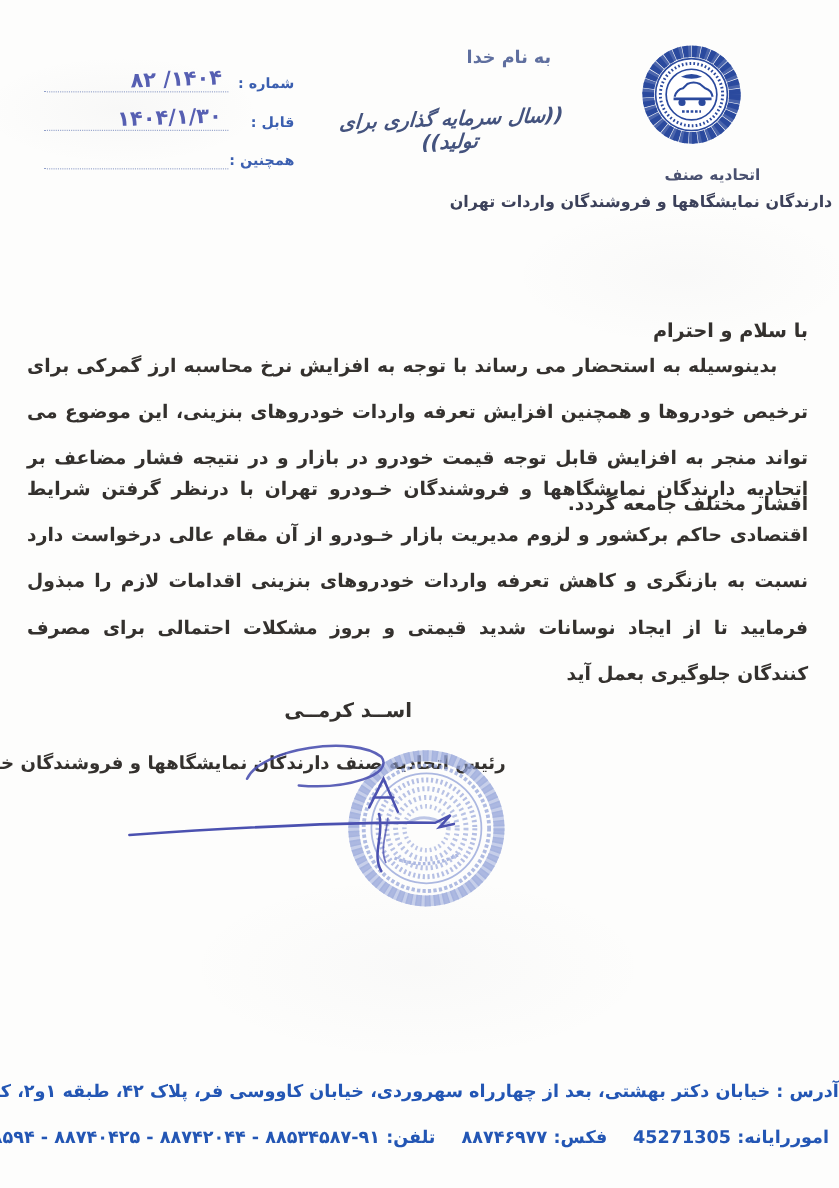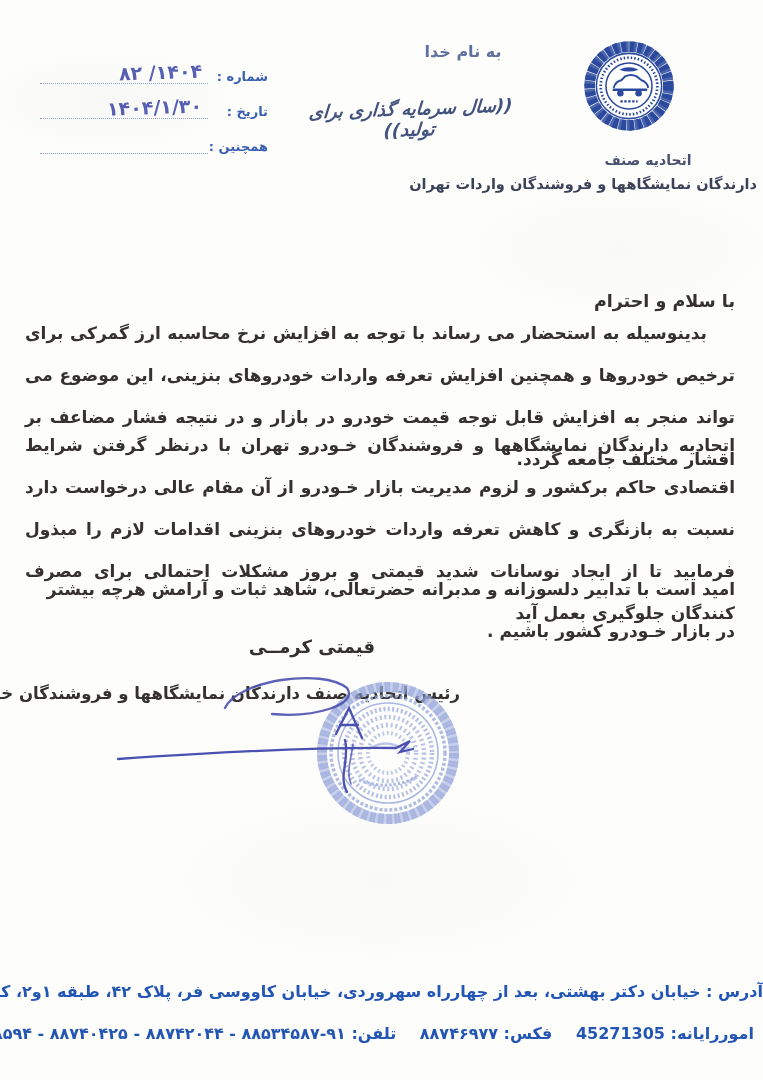--- a/index.html
+++ b/index.html
@@ -71,21 +71,21 @@
   <div class="abs slogan">((سال سرمایه گذاری برای تولید))</div>
 
   <div class="abs meta">
     <div class="meta-row">
       <span class="meta-label">شماره :</span>
       <span class="meta-line">
         <span class="meta-value">۱۴۰۴/ ۸۲</span>
       </span>
     </div>
     <div class="meta-row">
-      <span class="meta-label">تاریخ :</span>
+      <span class="meta-label">قابل :</span>
       <span class="meta-line">
         <span class="meta-value">۱۴۰۴/۱/۳۰</span>
       </span>
     </div>
     <div class="meta-row">
       <span class="meta-label">همچنین :</span>
       <span class="meta-line">
         <span class="meta-value"></span>
       </span>
     </div>
@@ -110,23 +110,22 @@
       <path d="M41 66 h18" stroke="#2b4a9e" stroke-width="2.2" stroke-dasharray="2.5 1.6" fill="none"></path>
     </svg>
   </div>
   <div class="abs org1">اتحادیه صنف</div>
   <div class="abs org2">دارندگان نمایشگاهها و فروشندگان واردات تهران</div>
 
   <div class="abs salutation">با سلام و احترام</div>
 
   <div class="abs para p1">بدینوسیله به استحضار می رساند با توجه به افزایش نرخ محاسبه ارز گمرکی برای ترخیص خودروها و همچنین افزایش تعرفه واردات خودروهای بنزینی، این موضوع می تواند منجر به افزایش قابل توجه قیمت خودرو در بازار و در نتیجه فشار مضاعف بر اقشار مختلف جامعه گردد.</div>
   <div class="abs para p2">اتحادیه دارندگان نمایشگاهها و فروشندگان خـودرو تهران با درنظر گرفتن شرایط اقتصادی حاکم برکشور و لزوم مدیریت بازار خـودرو از آن مقام عالی درخواست دارد نسبت به بازنگری و کاهش تعرفه واردات خودروهای بنزینی اقدامات لازم را مبذول فرمایید تا از ایجاد نوسانات شدید قیمتی و بروز مشکلات احتمالی برای مصرف کنندگان جلوگیری بعمل آید</div>
-  <div class="abs para p3">امید است با تدابیر دلسوزانه و مدبرانه حضرتعالی، شاهد ثبات و آرامش هرچه بیشتر در بازار خـودرو کشور باشیم .</div>
 
-  <div class="abs sig-name">قیمتی کرمــی</div>
+  <div class="abs sig-name">اســد کرمــی</div>
   <div class="abs sig-title">رئیس اتحادیه صنف دارندگان نمایشگاهها و فروشندگان خودرو تهران</div>
 
   <div class="abs stamp-wrap">
     <svg viewBox="0 0 154 154" width="154" height="154">
       <g fill="none" stroke="#93a3d8">
         <circle cx="77" cy="77" r="66" stroke-width="10" stroke-dasharray="5.5 2.8" opacity="0.9"></circle>
         <circle cx="77" cy="77" r="66" stroke-width="10" stroke-dasharray="5.5 2.8" transform="rotate(3.5 77 77)" opacity="0.6"></circle>
         <circle cx="77" cy="77" r="57" stroke-width="3.5" stroke-dasharray="3 2" opacity="0.85"></circle>
         <circle cx="77" cy="77" r="50" stroke-width="1.6" opacity="0.9"></circle>
         <circle cx="77" cy="77" r="44" stroke-width="4.5" stroke-dasharray="2 2.4" opacity="0.8"></circle>

